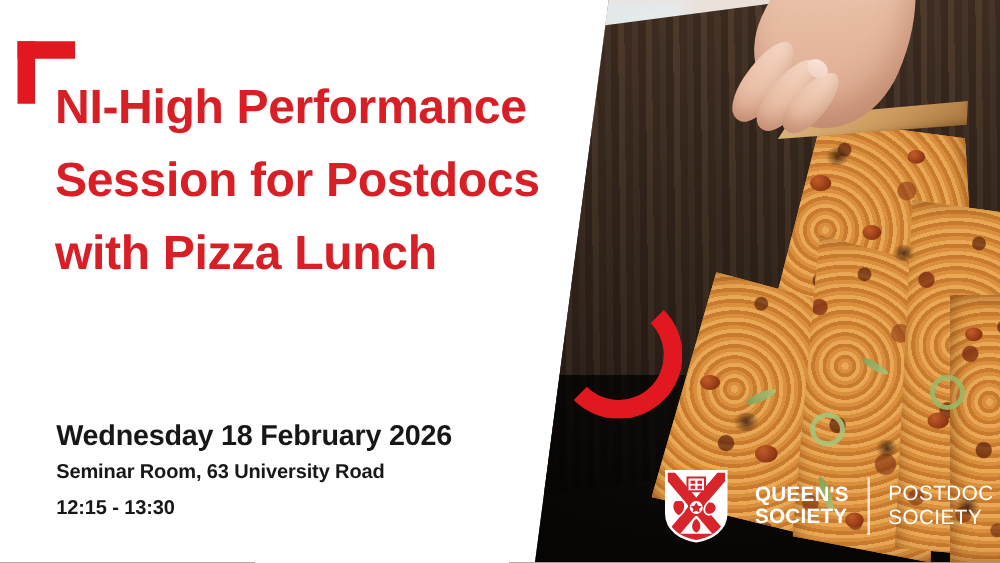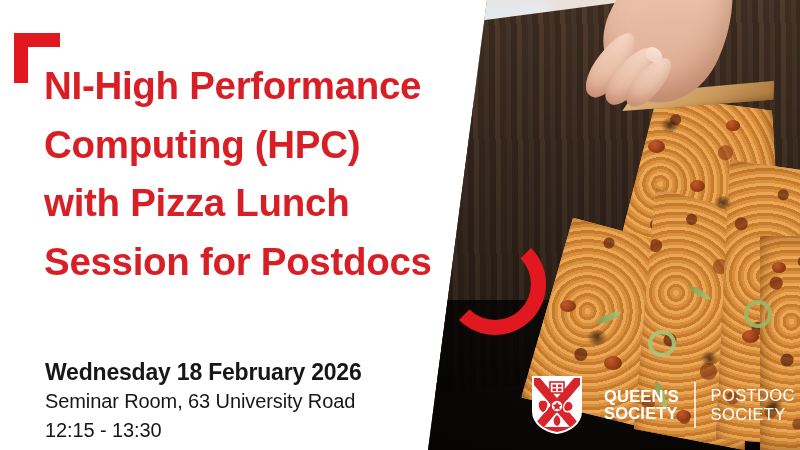--- a/index.html
+++ b/index.html
@@ -144,28 +144,27 @@
     border:15px solid var(--red);
     border-top-color:transparent;
     border-left-color:transparent;
     border-radius:50%;
     transform:rotate(0deg);
   }
 
   .details{
     position:absolute;left:45px;top:333px;width:400px;
     color:#171717;
-    margin-top:24px;
   }
   .d-date{
     font-size:23px;font-weight:bold;letter-spacing:-0.2px;
     line-height:30px;
   }
   .d-line{
-    font-size:20px;font-weight:normal;letter-spacing:-0.1px;
+    font-size:16px;font-weight:bold;letter-spacing:-0.1px;
     line-height:29px;
   }
 
   
   .logo{
     position:absolute;left:531px;top:374px;
     display:flex;align-items:center;
     height:62px;
   }
   .crest{
@@ -253,23 +252,22 @@
       <div class="finger f2"></div>
       <div class="finger f3"></div>
       <div class="nail"></div>
     </div>
   </div>
 
   <div class="bracket"></div>
 
   <div class="title">
     <span class="tl">NI-High Performance</span>
-    <span class="tl">Computing (HPC)</span>
+    <span class="tl">Session for Postdocs</span>
     <span class="tl">with Pizza Lunch</span>
-    <span class="tl">Session for Postdocs</span>
   </div>
 
   <div class="arc"></div>
 
   <div class="details">
     <div class="d-date">Wednesday 18 February 2026</div>
     <div class="d-line">Seminar Room, 63 University Road</div>
     <div class="d-line">12:15 - 13:30</div>
   </div>
 

